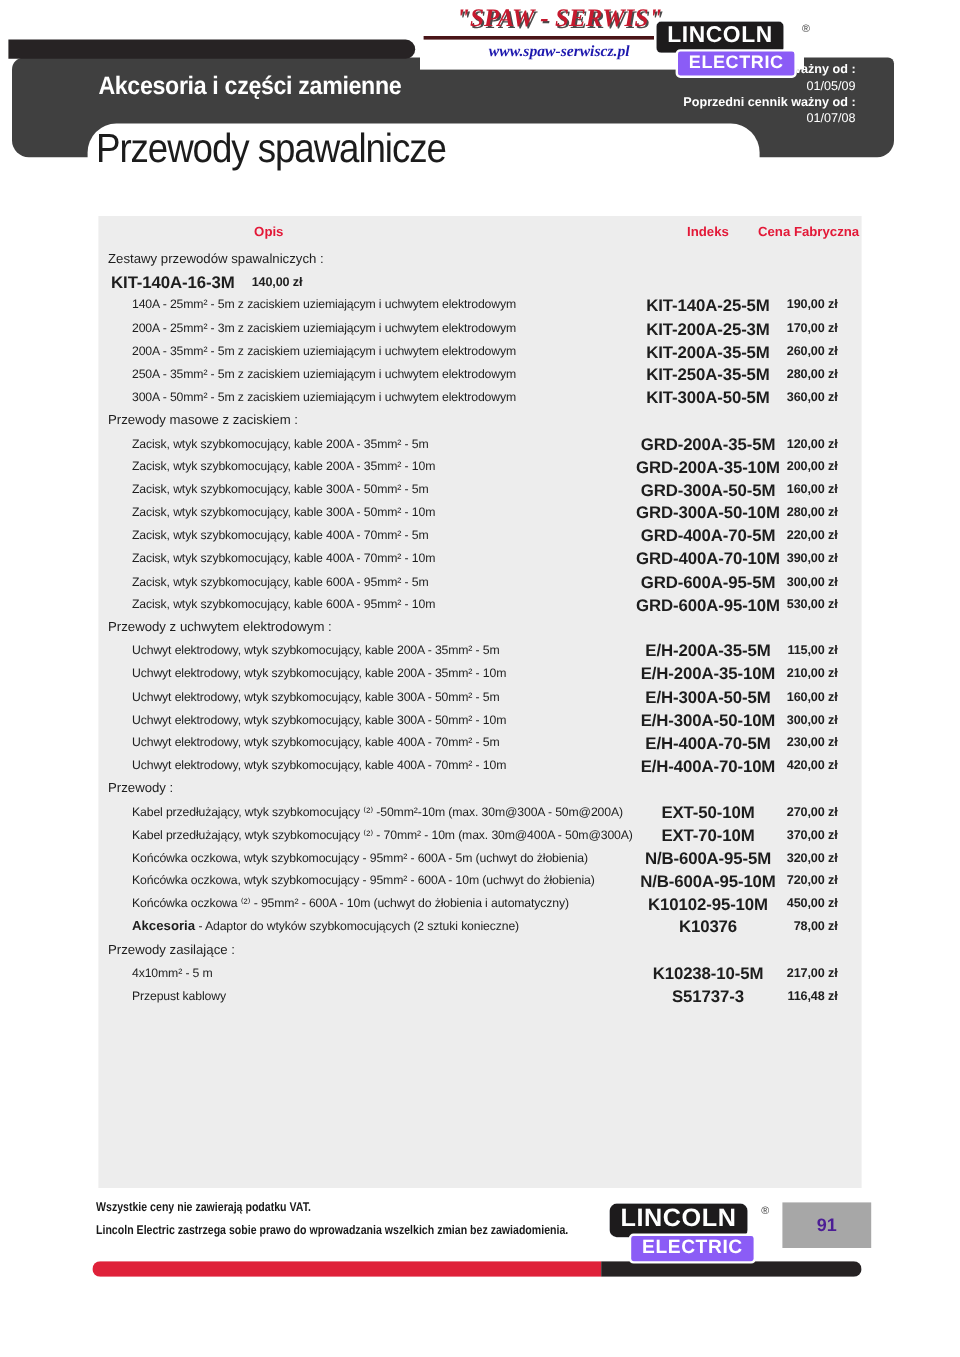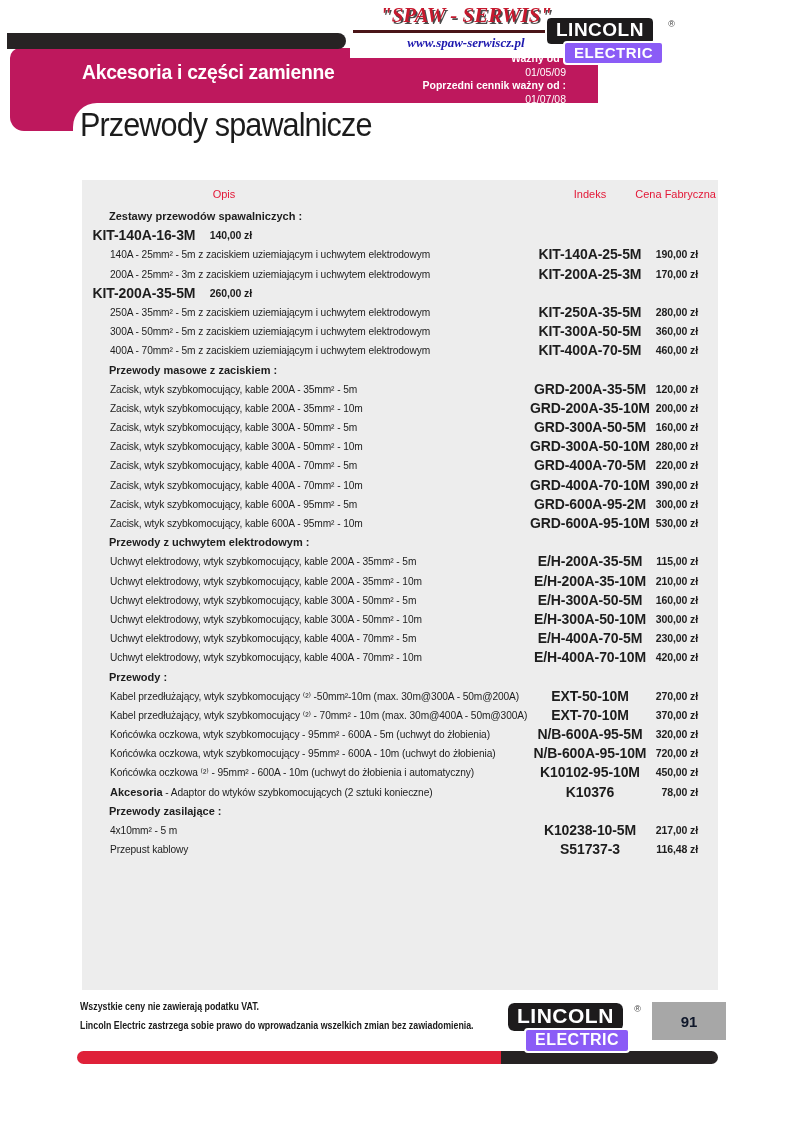--- a/index.html
+++ b/index.html
@@ -4,22 +4,22 @@
 <style>
   html,body { margin:0; padding:0; background:#fff; }
   .page { position:relative; width:800px; height:1131px; background:#ffffff;
           font-family:"Liberation Sans","DejaVu Sans",sans-serif; overflow:hidden; }
 
   
   .black-bar { position:absolute; left:7px; top:33px; width:339px; height:16px;
                background:#272324; border-radius:0 9px 9px 0; z-index:3; }
 
   
-  .red-band { position:absolute; left:10px; top:48px; width:588px; height:83px;
-              background:#be185d; border-radius:10px 5px 14px 14px; z-index:1; }
+  .red-band { position:absolute; left:10px; top:48px; width:735px; height:83px;
+              background:#404040; border-radius:10px 5px 14px 14px; z-index:1; }
   .banner-title { position:absolute; left:72px; top:12px; color:#fff; font-weight:bold;
                   font-size:21px; letter-spacing:-0.3px; transform:scaleX(0.92);
                   transform-origin:left; white-space:nowrap; }
   .dates { position:absolute; right:32px; top:4px; text-align:right; color:#fff;
            font-size:10.5px; line-height:13.5px; }
   .date-label { font-weight:bold; }
 
   
   .logo-box { position:absolute; left:350px; top:0; width:320px; height:58px;
               background:#fff; z-index:4; }
@@ -48,26 +48,26 @@
   
   .title-tab { position:absolute; left:73px; top:103px; width:560px; height:30px;
                background:#fff; border-radius:24px 24px 0 0; z-index:2; }
   .page-title { position:absolute; left:80px; top:105px; font-size:34px; font-weight:400;
                 color:#1c1c1c; letter-spacing:-1px; transform:scaleX(0.9);
                 transform-origin:left; z-index:3; white-space:nowrap; }
 
   
   .price-table { position:absolute; left:82px; top:180px; width:636px; height:810px;
                  background:#ededed; color:#1d1d1d; }
-  .thead { position:relative; height:27px; color:#e31837; font-weight:normal; font-size:11px; }
+  .thead { position:relative; height:27px; color:#e31837; font-weight:bold; font-size:11px; }
   .th-opis  { position:absolute; left:0;  top:8px; width:284px; text-align:center; }
   .th-index { position:absolute; left:446px; top:8px; width:124px; text-align:center; }
   .th-price { position:absolute; right:2px; top:8px;padding-left:36px; }
 
-  .sec-title { font-weight:bold; font-size:11px; padding-left:27px; height:19.2px;
+  .sec-title { font-weight:normal; font-size:11px; padding-left:8px; height:19.2px;
                line-height:19.2px; white-space:nowrap; }
   .row { display:flex; height:19.2px; line-height:19.2px; font-size:10.2px;
          letter-spacing:-0.1px; }
   .cell-desc { flex:1; padding-left:28px; white-space:nowrap; overflow:hidden; }
   .row.less-indent .cell-desc { }
   .cell-desc b { font-size:11px; letter-spacing:0; }
   .cell-index { width:124px; text-align:center; font-weight:bold; white-space:nowrap;
                 font-size:14px; }
   .cell-price { width:66px; padding-right:20px; box-sizing:border-box; text-align:right;
                 font-weight:bold; white-space:nowrap; font-size:10.5px; }
@@ -76,21 +76,21 @@
   .footer-note1 { position:absolute; left:80px; top:1000px; font-size:10.5px;
                   font-weight:bold; color:#1a1a1a; transform:scaleX(0.84);
                   transform-origin:left; white-space:nowrap; }
   .footer-note2 { position:absolute; left:80px; top:1019px; font-size:10.5px;
                   font-weight:bold; color:#1a1a1a; transform:scaleX(0.84);
                   transform-origin:left; white-space:nowrap; }
   .lincoln-bottom { left:506px; top:1001px; }
   .lincoln-bottom .lincoln-box { font-size:21px; border-radius:8px; }
   .lincoln-bottom .electric-box { font-size:16px; }
   .page-box { position:absolute; left:652px; top:1002px; width:74px; height:38px;
-              background:#a7a7a7; color:#0f172a; font-weight:bold; font-size:15px;
+              background:#a7a7a7; color:#4c1d95; font-weight:bold; font-size:15px;
               display:flex; align-items:center; justify-content:center; }
 
   .bottom-bar { position:absolute; left:77px; top:1051px; width:641px; height:13px;
                 border-radius:7px; overflow:hidden; display:flex; }
   .bar-red { width:424px; background:#df2139; }
   .bar-black { flex:1; background:#262223; }
 </style>
 </head>
 <body>
 
@@ -139,38 +139,34 @@
           <div class="cell-desc">140A - 25mm² - 5m z zaciskiem uziemiającym i uchwytem elektrodowym</div>
           <div class="cell-index">KIT-140A-25-5M</div>
           <div class="cell-price">190,00 zł</div>
         </div>
         <div class="row">
           <div class="cell-desc">200A - 25mm² - 3m z zaciskiem uziemiającym i uchwytem elektrodowym</div>
           <div class="cell-index">KIT-200A-25-3M</div>
           <div class="cell-price">170,00 zł</div>
         </div>
         <div class="row">
+          <div class="cell-desc">200A - 35mm² - 5m z zaciskiem uziemiającym i uchwytem elektrodowym</div>
           <div class="cell-index">KIT-200A-35-5M</div>
           <div class="cell-price">260,00 zł</div>
         </div>
         <div class="row">
           <div class="cell-desc">250A - 35mm² - 5m z zaciskiem uziemiającym i uchwytem elektrodowym</div>
           <div class="cell-index">KIT-250A-35-5M</div>
           <div class="cell-price">280,00 zł</div>
         </div>
         <div class="row">
           <div class="cell-desc">300A - 50mm² - 5m z zaciskiem uziemiającym i uchwytem elektrodowym</div>
           <div class="cell-index">KIT-300A-50-5M</div>
           <div class="cell-price">360,00 zł</div>
         </div>
-        <div class="row">
-          <div class="cell-desc">400A - 70mm² - 5m z zaciskiem uziemiającym i uchwytem elektrodowym</div>
-          <div class="cell-index">KIT-400A-70-5M</div>
-          <div class="cell-price">460,00 zł</div>
-        </div>
         <div class="sec-title">Przewody masowe z zaciskiem :</div>
         <div class="row">
           <div class="cell-desc">Zacisk, wtyk szybkomocujący, kable 200A - 35mm² - 5m</div>
           <div class="cell-index">GRD-200A-35-5M</div>
           <div class="cell-price">120,00 zł</div>
         </div>
         <div class="row">
           <div class="cell-desc">Zacisk, wtyk szybkomocujący, kable 200A - 35mm² - 10m</div>
           <div class="cell-index">GRD-200A-35-10M</div>
           <div class="cell-price">200,00 zł</div>
@@ -190,21 +186,21 @@
           <div class="cell-index">GRD-400A-70-5M</div>
           <div class="cell-price">220,00 zł</div>
         </div>
         <div class="row">
           <div class="cell-desc">Zacisk, wtyk szybkomocujący, kable 400A - 70mm² - 10m</div>
           <div class="cell-index">GRD-400A-70-10M</div>
           <div class="cell-price">390,00 zł</div>
         </div>
         <div class="row">
           <div class="cell-desc">Zacisk, wtyk szybkomocujący, kable 600A - 95mm² - 5m</div>
-          <div class="cell-index">GRD-600A-95-2M</div>
+          <div class="cell-index">GRD-600A-95-5M</div>
           <div class="cell-price">300,00 zł</div>
         </div>
         <div class="row">
           <div class="cell-desc">Zacisk, wtyk szybkomocujący, kable 600A - 95mm² - 10m</div>
           <div class="cell-index">GRD-600A-95-10M</div>
           <div class="cell-price">530,00 zł</div>
         </div>
         <div class="sec-title">Przewody z uchwytem elektrodowym :</div>
         <div class="row">
           <div class="cell-desc">Uchwyt elektrodowy, wtyk szybkomocujący, kable 200A - 35mm² - 5m</div>

